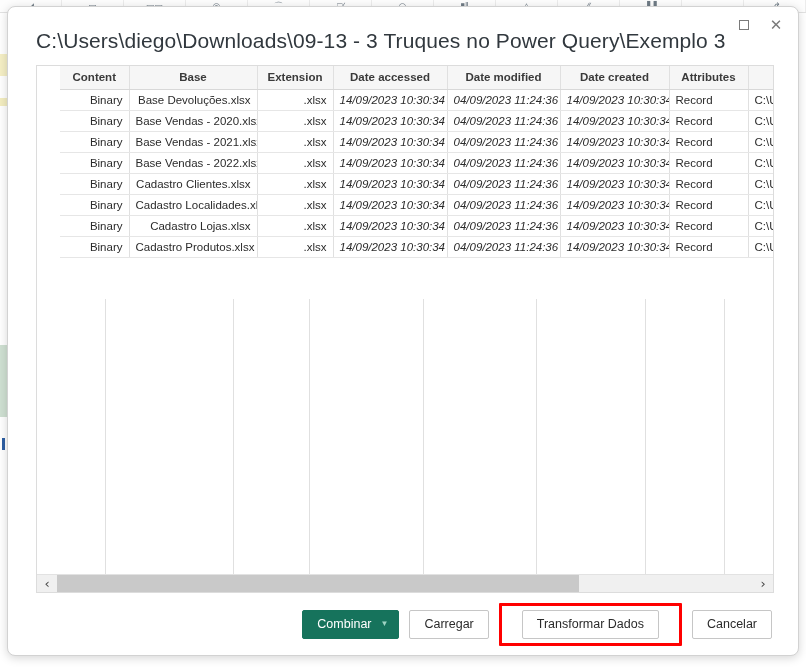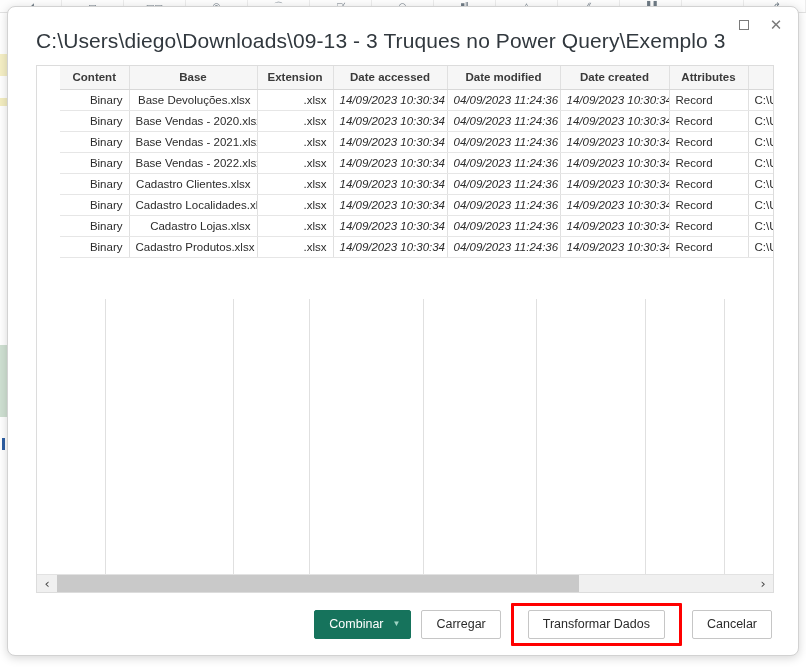--- a/index.html
+++ b/index.html
@@ -256,21 +256,21 @@
     gap: 9px;
   }
   .btn-combine .caret {
     font-size: 8px;
     color: #9fd4c4;
     line-height: 8px;
   }
 
   .highlight-wrap {
     border: 3px solid #ff0000;
-    padding: 4px 14px;
+    padding: 4px 20px;
     border-radius: 1px;
     display: flex;
     align-items: center;
     box-sizing: border-box;
   }
   .highlight-wrap .btn { min-width: 118px; }
 </style>
 </head>
 <body>
 

